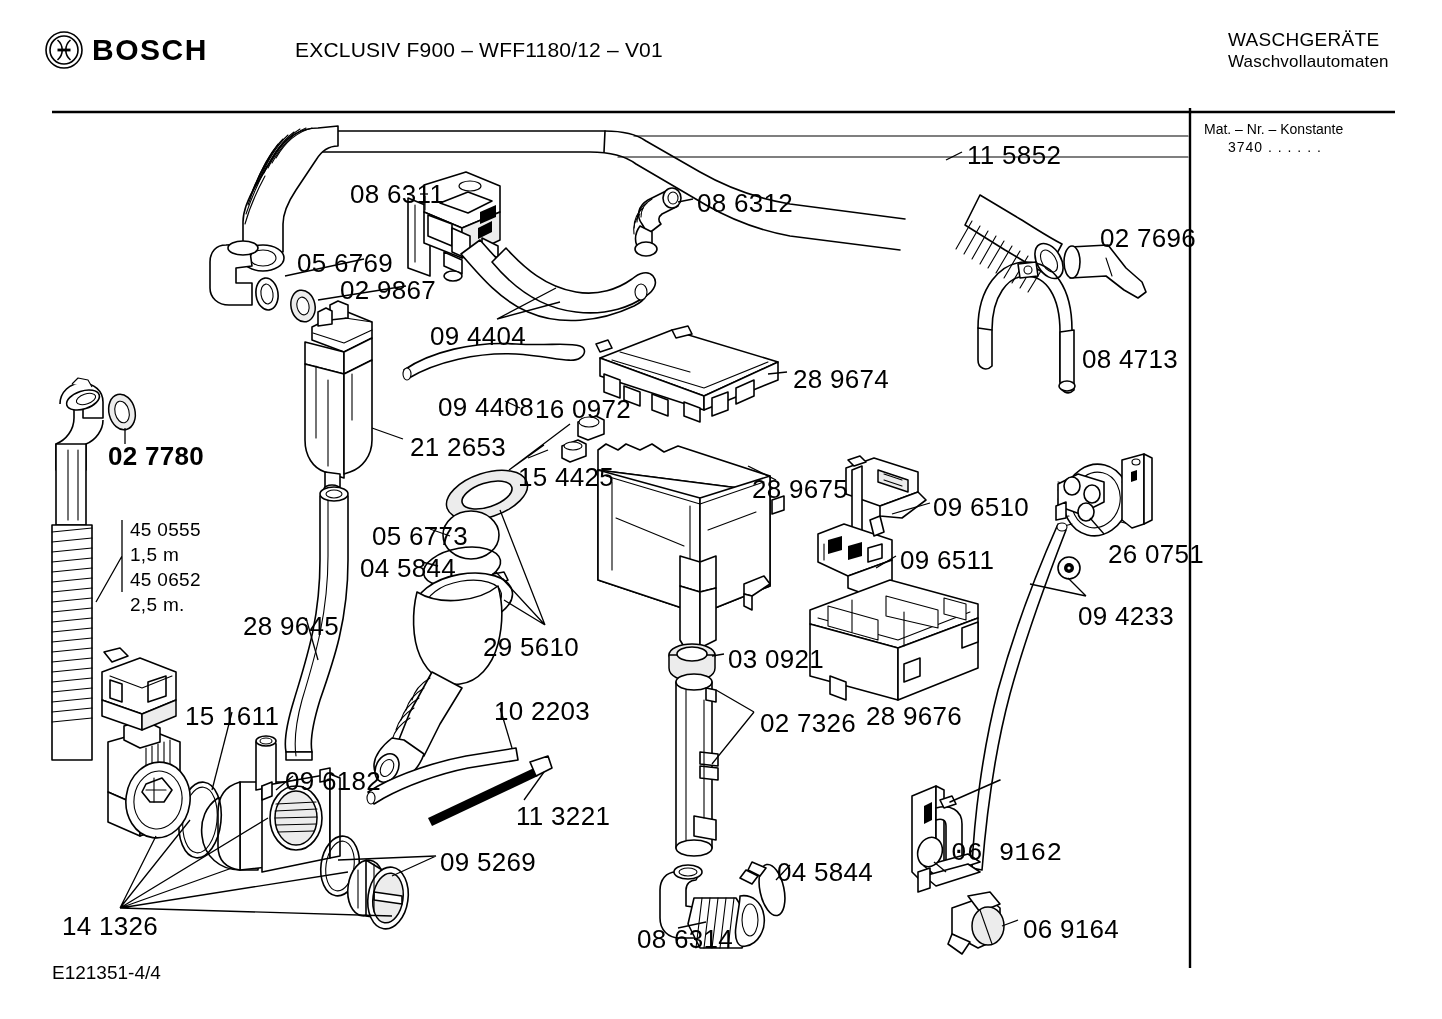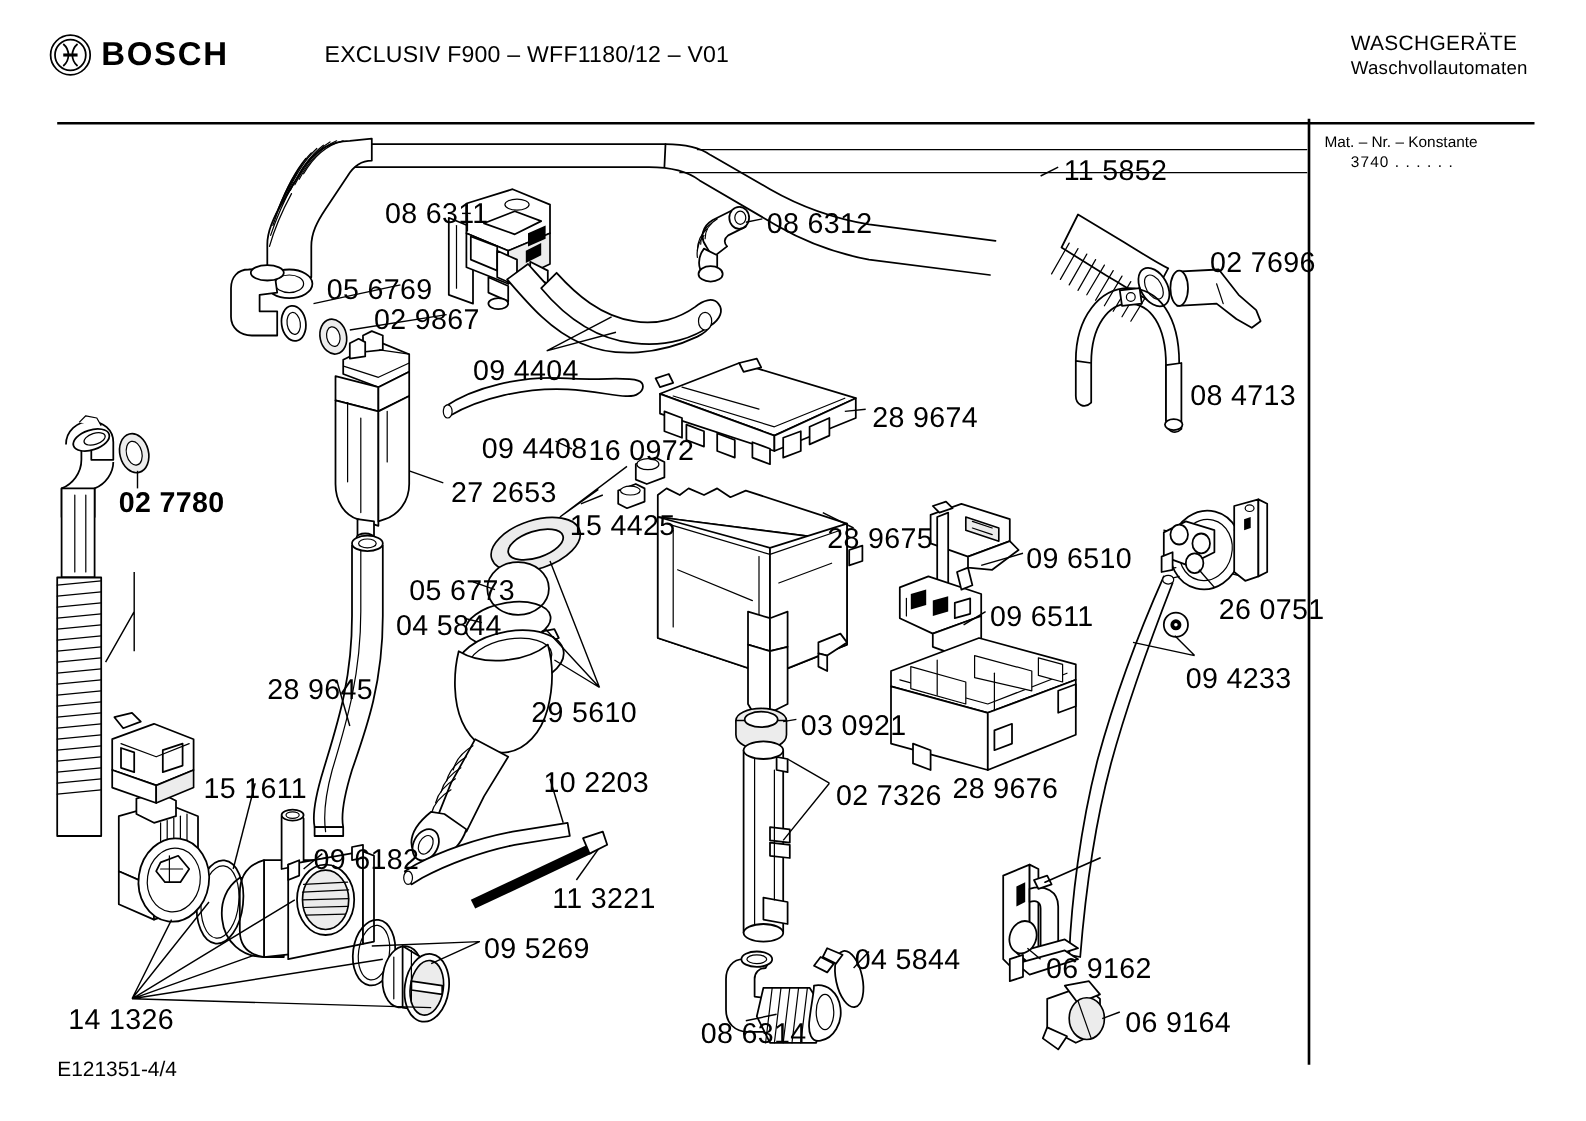--- a/index.html
+++ b/index.html
@@ -606,21 +606,21 @@
   <div class="mat1">Mat. – Nr. – Konstante</div>
   <div class="mat2">3740  .  .    .   .   .   .</div>
 
   <div class="footer">E121351-4/4</div>
 
   <div id="callouts">
       <div class="lbl" style="left: 350px; top: 183px;">08 6311</div>
       <div class="lbl" style="left: 297px; top: 252px;">05 6769</div>
       <div class="lbl" style="left: 340px; top: 279px;">02 9867</div>
       <div class="lbl" style="left: 430px; top: 325px;">09 4404</div>
-      <div class="lbl" style="left: 410px; top: 436px;">27 2653</div>
+      <div class="lbl" style="left: 410px; top: 436px;">21 2653</div>
       <div class="lbl" style="left: 438px; top: 396px;">09 4408</div>
       <div class="lbl" style="left: 535px; top: 398px;">16 0972</div>
       <div class="lbl" style="left: 518px; top: 466px;">15 4425</div>
       <div class="lbl" style="left: 697px; top: 192px;">08 6312</div>
       <div class="lbl" style="left: 967px; top: 144px;">11 5852</div>
       <div class="lbl" style="left: 1100px; top: 227px;">02 7696</div>
       <div class="lbl" style="left: 1082px; top: 348px;">08 4713</div>
       <div class="lbl" style="left: 793px; top: 368px;">28 9674</div>
       <div class="lbl" style="left: 108px; top: 445px; font-weight: bold;">02 7780</div>
       <div class="lbl" style="left: 243px; top: 615px;">28 9645</div>
@@ -631,22 +631,26 @@
       <div class="lbl" style="left: 933px; top: 496px;">09 6510</div>
       <div class="lbl" style="left: 900px; top: 549px;">09 6511</div>
       <div class="lbl" style="left: 1108px; top: 543px;">26 0751</div>
       <div class="lbl" style="left: 1078px; top: 605px;">09 4233</div>
       <div class="lbl" style="left: 728px; top: 648px;">03 0921</div>
       <div class="lbl" style="left: 760px; top: 712px;">02 7326</div>
       <div class="lbl" style="left: 866px; top: 705px;">28 9676</div>
       <div class="lbl" style="left: 185px; top: 705px;">15 1611</div>
       <div class="lbl" style="left: 285px; top: 770px;">09 6182</div>
       <div class="lbl" style="left: 494px; top: 700px;">10 2203</div>
-      <div class="lbl" style="left: 502px; top: 805px;">11 3221</div>
+      <div class="lbl" style="left: 516px; top: 805px;">11 3221</div>
       <div class="lbl" style="left: 440px; top: 851px;">09 5269</div>
       <div class="lbl" style="left: 62px; top: 915px;">14 1326</div>
       <div class="lbl" style="left: 777px; top: 861px;">04 5844</div>
       <div class="lbl" style="left: 637px; top: 928px;">08 6314</div>
-      <div class="lbl" style="left: 951px; top: 869px;">06 9162</div>
+      <div class="lbl" style="left: 951px; top: 842px; font-family: Liberation Mono, monospace;">06 9162</div>
       <div class="lbl" style="left: 1023px; top: 918px;">06 9164</div>
     </div>
+  <div id="hoselen" class="hoselen" style="left: 130px; top: 517px;">45 0555
+1,5 m
+45 0652
+2,5 m.</div>
 
 </div>
 
 </body></html>

